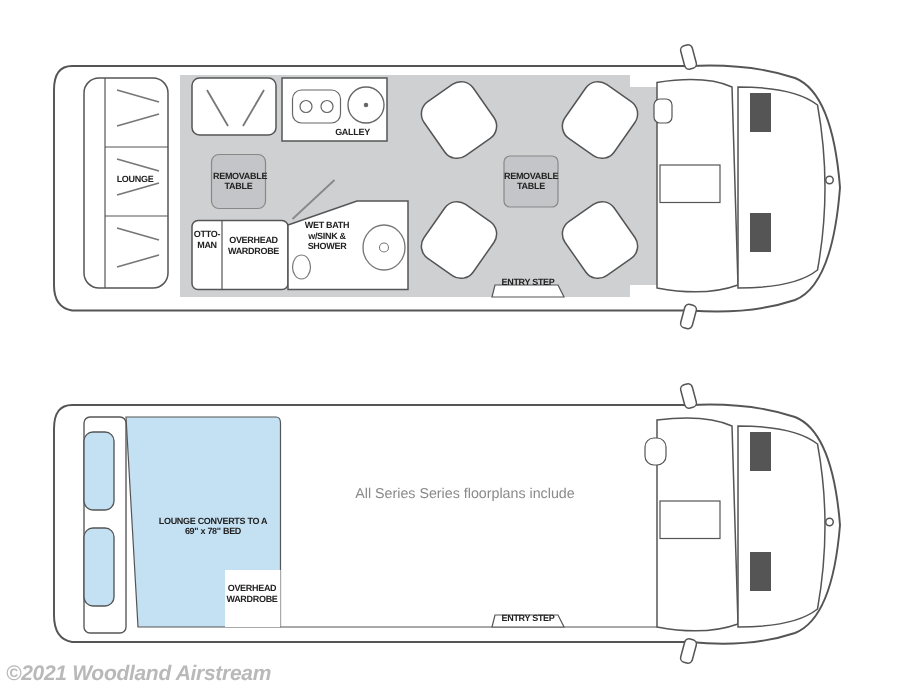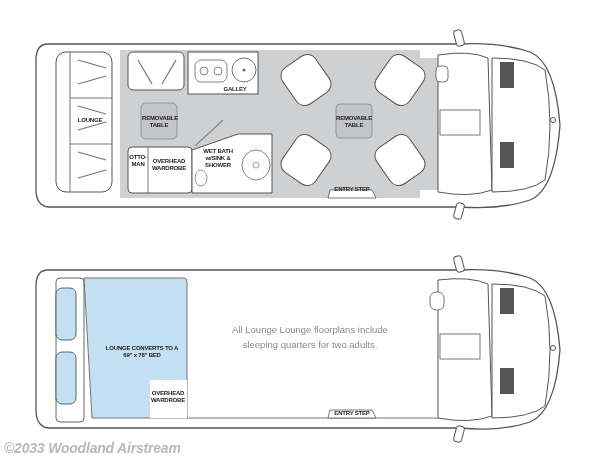--- a/index.html
+++ b/index.html
@@ -108,17 +108,16 @@
     <circle cx="553" cy="98" r="2.5" fill="none" stroke="#555"></circle>
     <rect x="455" y="6" width="8" height="16" rx="3" fill="#fff" stroke="#555" transform="rotate(-15 459 14)"></rect>
     <rect x="455" y="176" width="8" height="16" rx="3" fill="#fff" stroke="#555" transform="rotate(15 459 184)"></rect>
   </svg>
   <div class="lbl" style="left:104px;top:95px;width:76px;">LOUNGE CONVERTS TO A 69" x 78" BED</div>
   <div class="lbl" style="left:150px;top:140px;width:36px;">OVERHEAD WARDROBE</div>
   <div class="lbl" style="left:330px;top:160px;width:44px;">ENTRY STEP</div>
 </div>
 
 <div class="note">
-  <div>All Lounge Lounge floorplans include</div>
-  <div>sleeping quarters for two adults.</div>
+  <div>All Series Series floorplans include</div>
 </div>
 
-<div class="copyright">©2033 Woodland Airstream</div>
+<div class="copyright">©2021 Woodland Airstream</div>
 
 </body></html>

